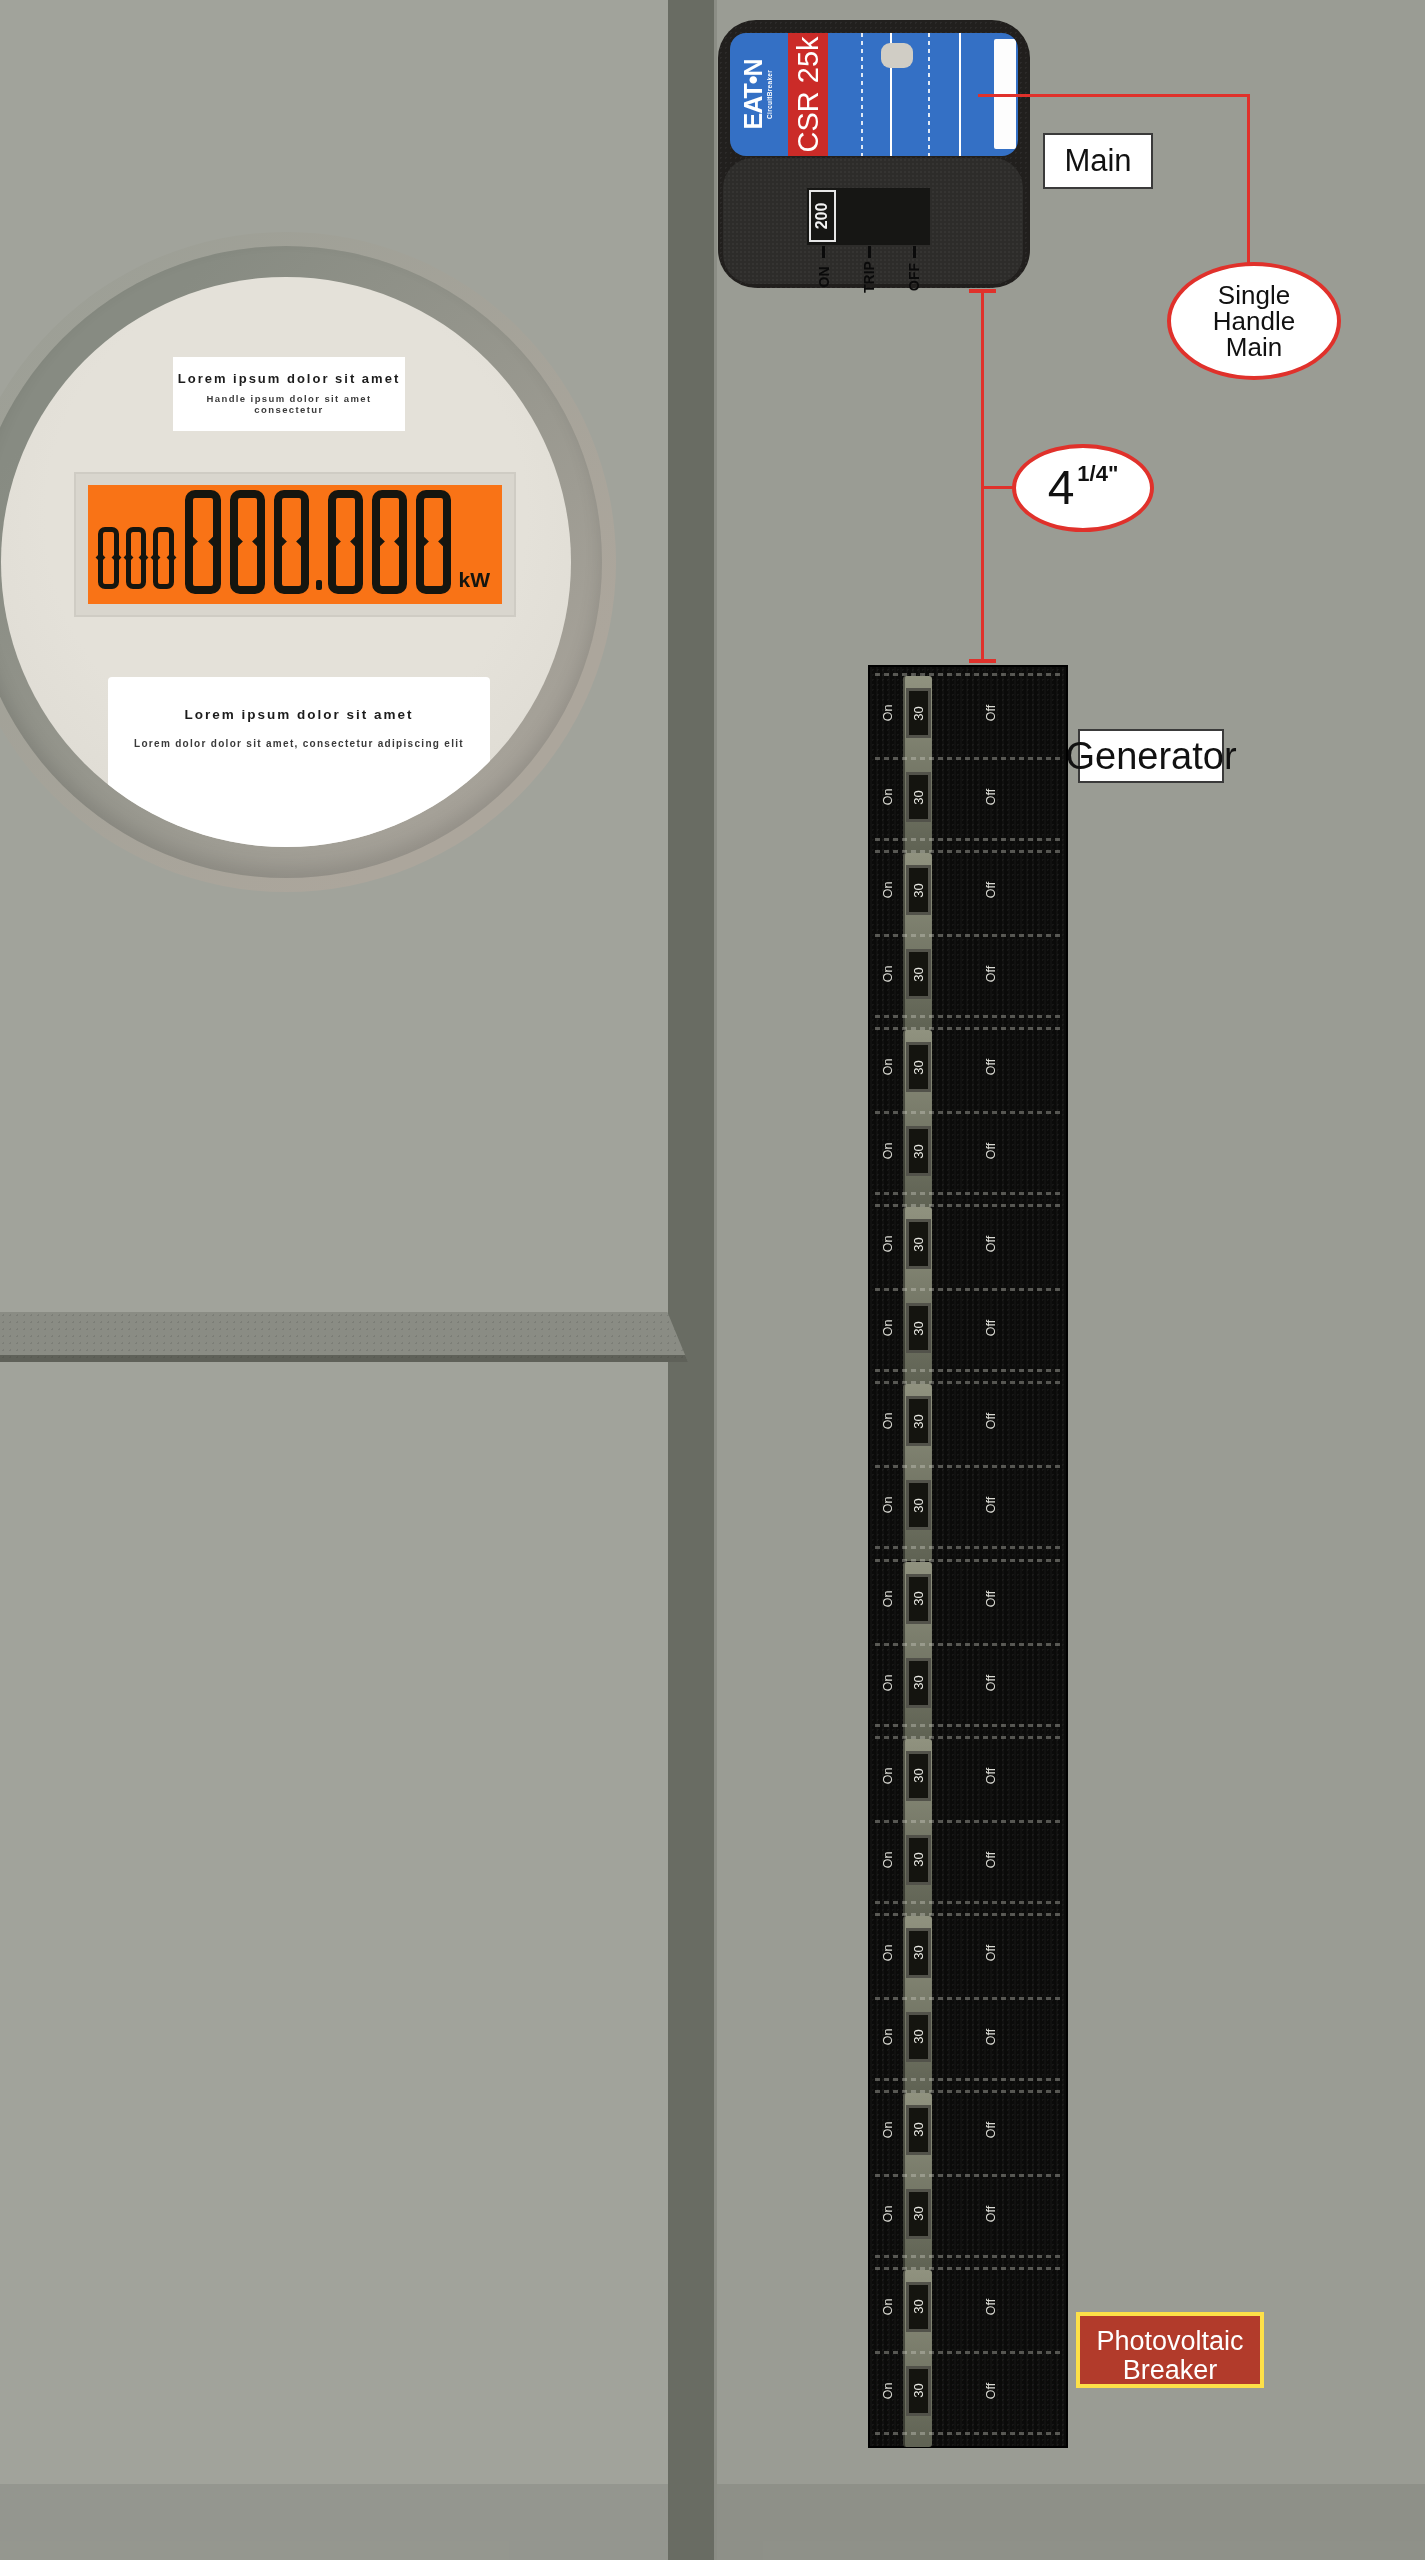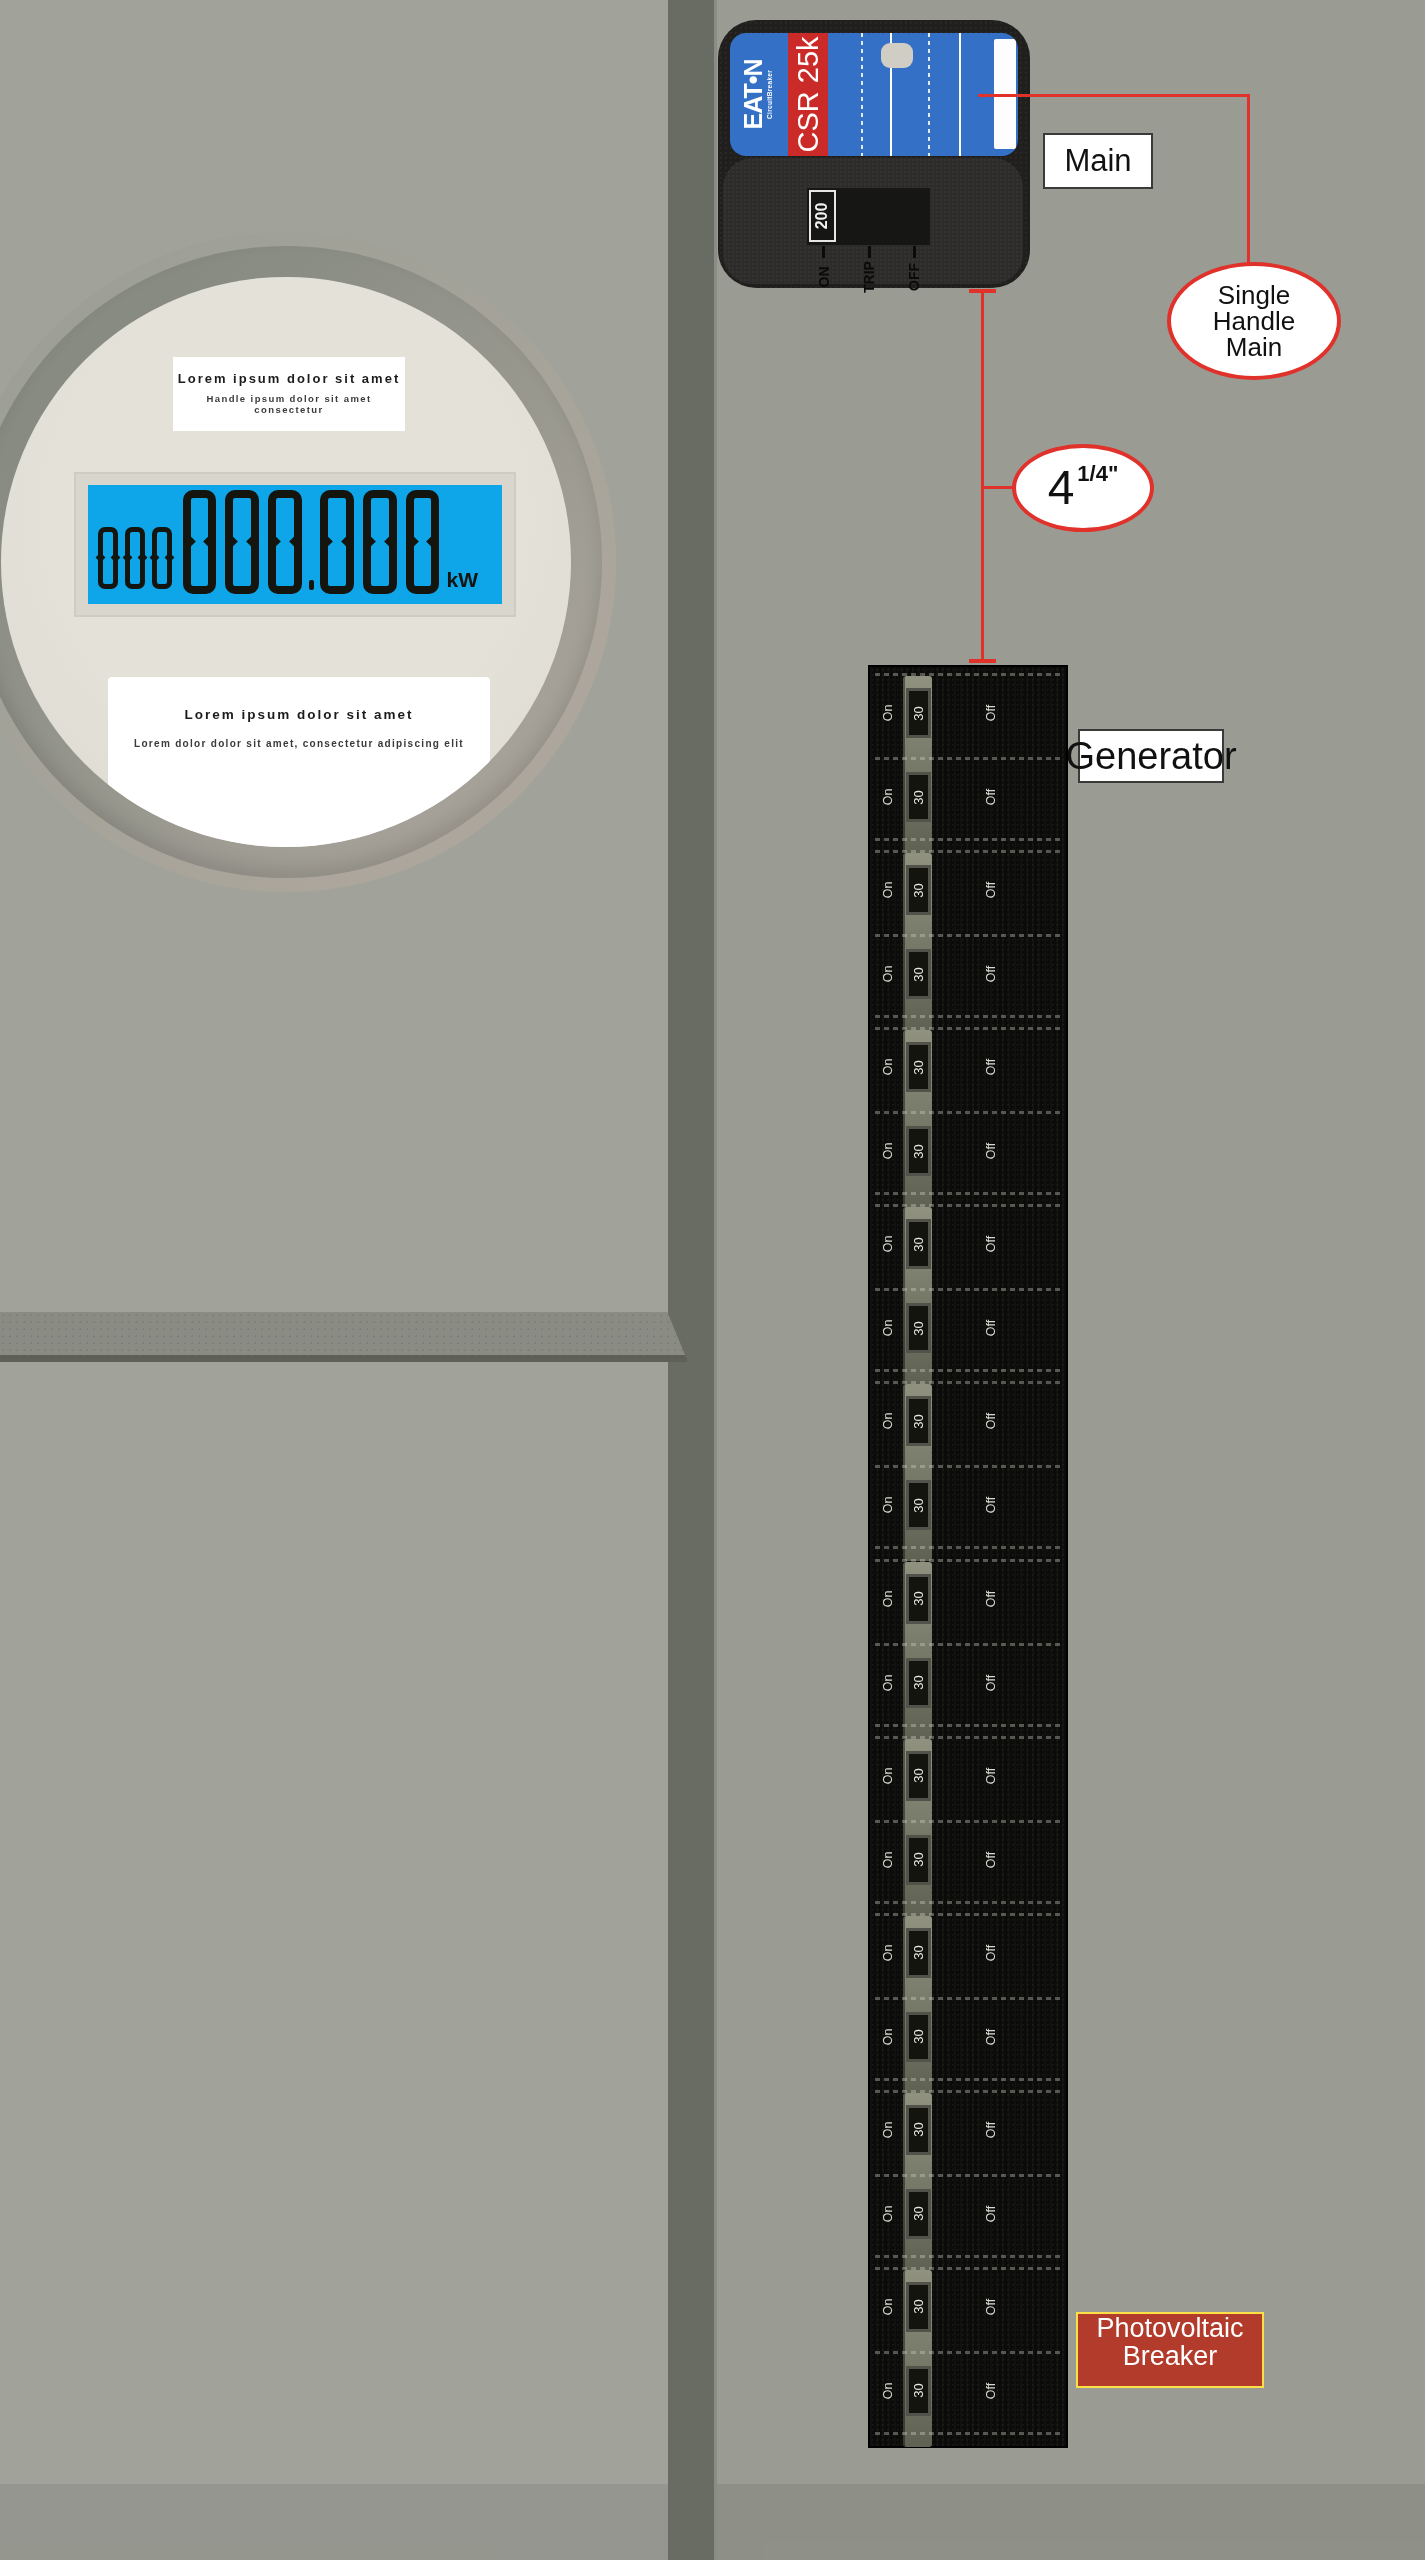--- a/index.html
+++ b/index.html
@@ -28,22 +28,22 @@
     background:linear-gradient(135deg,#878b82 20%,#a9a49b 90%);
     box-shadow:inset 0 -10px 18px rgba(0,0,0,0.12);}
   .meter-face{left:1px;top:277px;width:570px;height:570px;border-radius:50%;overflow:hidden;
     background:radial-gradient(circle at 50% 42%,#e4e1d9 55%,#dbd8d0 100%);}
   .meter-toplabel{left:172px;top:80px;width:232px;height:74px;background:#fff;text-align:center;
     padding-top:14px;box-sizing:border-box;}
   .meter-toplabel .l1{font-size:13px;font-weight:bold;letter-spacing:2px;color:#1c1c1c;}
   .meter-toplabel .l2{font-size:9.5px;font-weight:bold;letter-spacing:1.4px;color:#3a3a3a;margin-top:7px;}
   .lcd-frame{left:73px;top:195px;width:442px;height:145px;background:#d9d6ce;
     border:2px solid #cfccc4;box-sizing:border-box;padding:11px 12px;}
-  .lcd{width:100%;height:100%;background:#0ea5e9;display:flex;align-items:flex-end;
-    padding:8px 24px 10px 10px;box-sizing:border-box;}
+  .lcd{width:100%;height:100%;background:#f97316;display:flex;align-items:flex-end;
+    padding:8px 12px 10px 10px;box-sizing:border-box;}
   .seg{position:relative;border-style:solid;border-color:#15150f;background:transparent;}
   .seg::before,.seg::after{content:"";position:absolute;width:9px;height:9px;background:#15150f;
     top:50%;margin-top:-5px;transform:rotate(45deg);}
   .seg::before{left:-6px;} .seg::after{right:-6px;}
   .seg.small{width:20px;height:52px;border-width:5px;border-radius:7px;margin-right:7px;margin-bottom:5px;}
   .seg.small::before,.seg.small::after{width:7px;height:7px;margin-top:-4px;}
   .seg.big{width:36px;height:88px;border-width:8px;border-radius:10px;margin-right:9px;margin-bottom:0;}
   .lcd .gap{width:8px;}
   .lcd-dot{width:10px;height:10px;background:#15150f;border-radius:2px;margin:0 6px 4px -2px;align-self:flex-end;}
   .lcd-unit{font-size:21px;font-weight:bold;color:#15150f;margin-left:-2px;margin-bottom:2px;}
@@ -76,22 +76,22 @@
   .mb-rating{left:91px;top:170px;width:27px;height:52px;border:2px solid #e6e6e6;box-sizing:border-box;}
   .mb-rating .rot{color:#f2f2f2;font-size:16px;font-weight:bold;}
   .mb-tick{position:absolute;width:3px;height:12px;background:#0a0a0a;}
   .mb-pos{width:24px;height:34px;}
   .mb-pos .rot{color:#0a0a0a;font-size:14px;font-weight:bold;}
   
   .box-label{background:#fff;border:2px solid #3a3a3a;display:flex;align-items:center;justify-content:center;
     color:#111;box-sizing:border-box;}
   .label-main{left:1043px;top:133px;width:110px;height:56px;font-size:31px;}
   .label-generator{left:1078px;top:729px;width:146px;height:54px;font-size:38px;}
-  .label-pv{left:1076px;top:2312px;width:188px;height:76px;background:#b23b2b;border:2px solid #fde047;
-    display:flex;flex-direction:column;align-items:center;justify-content:flex-start;color:#fff;font-size:27px;
+  .label-pv{left:1076px;top:2312px;width:188px;height:76px;background:#b23b2b;border:4px solid #fde047;
+    display:flex;flex-direction:column;align-items:center;justify-content:flex-end;color:#fff;font-size:27px;
     line-height:1.05;box-sizing:border-box;}
   .redline{position:absolute;background:#e0312b;}
   .oval{position:absolute;background:#fff;border:4px solid #e0312b;border-radius:50%;
     display:flex;flex-direction:column;align-items:center;justify-content:center;box-sizing:border-box;color:#111;}
   .oval-shm{left:1167px;top:262px;width:174px;height:118px;font-size:26px;line-height:1.0;}
   .oval-dim{left:1012px;top:444px;width:142px;height:88px;flex-direction:row;}
   .oval-dim .val{font-size:48px;font-weight:500;line-height:1;}
   .oval-dim .frac{font-size:22px;font-weight:bold;position:relative;top:-14px;margin-left:3px;}
   
   .panel{left:868px;top:665px;width:200px;height:1783px;background:#0b0b0a;border:2px solid #000;

